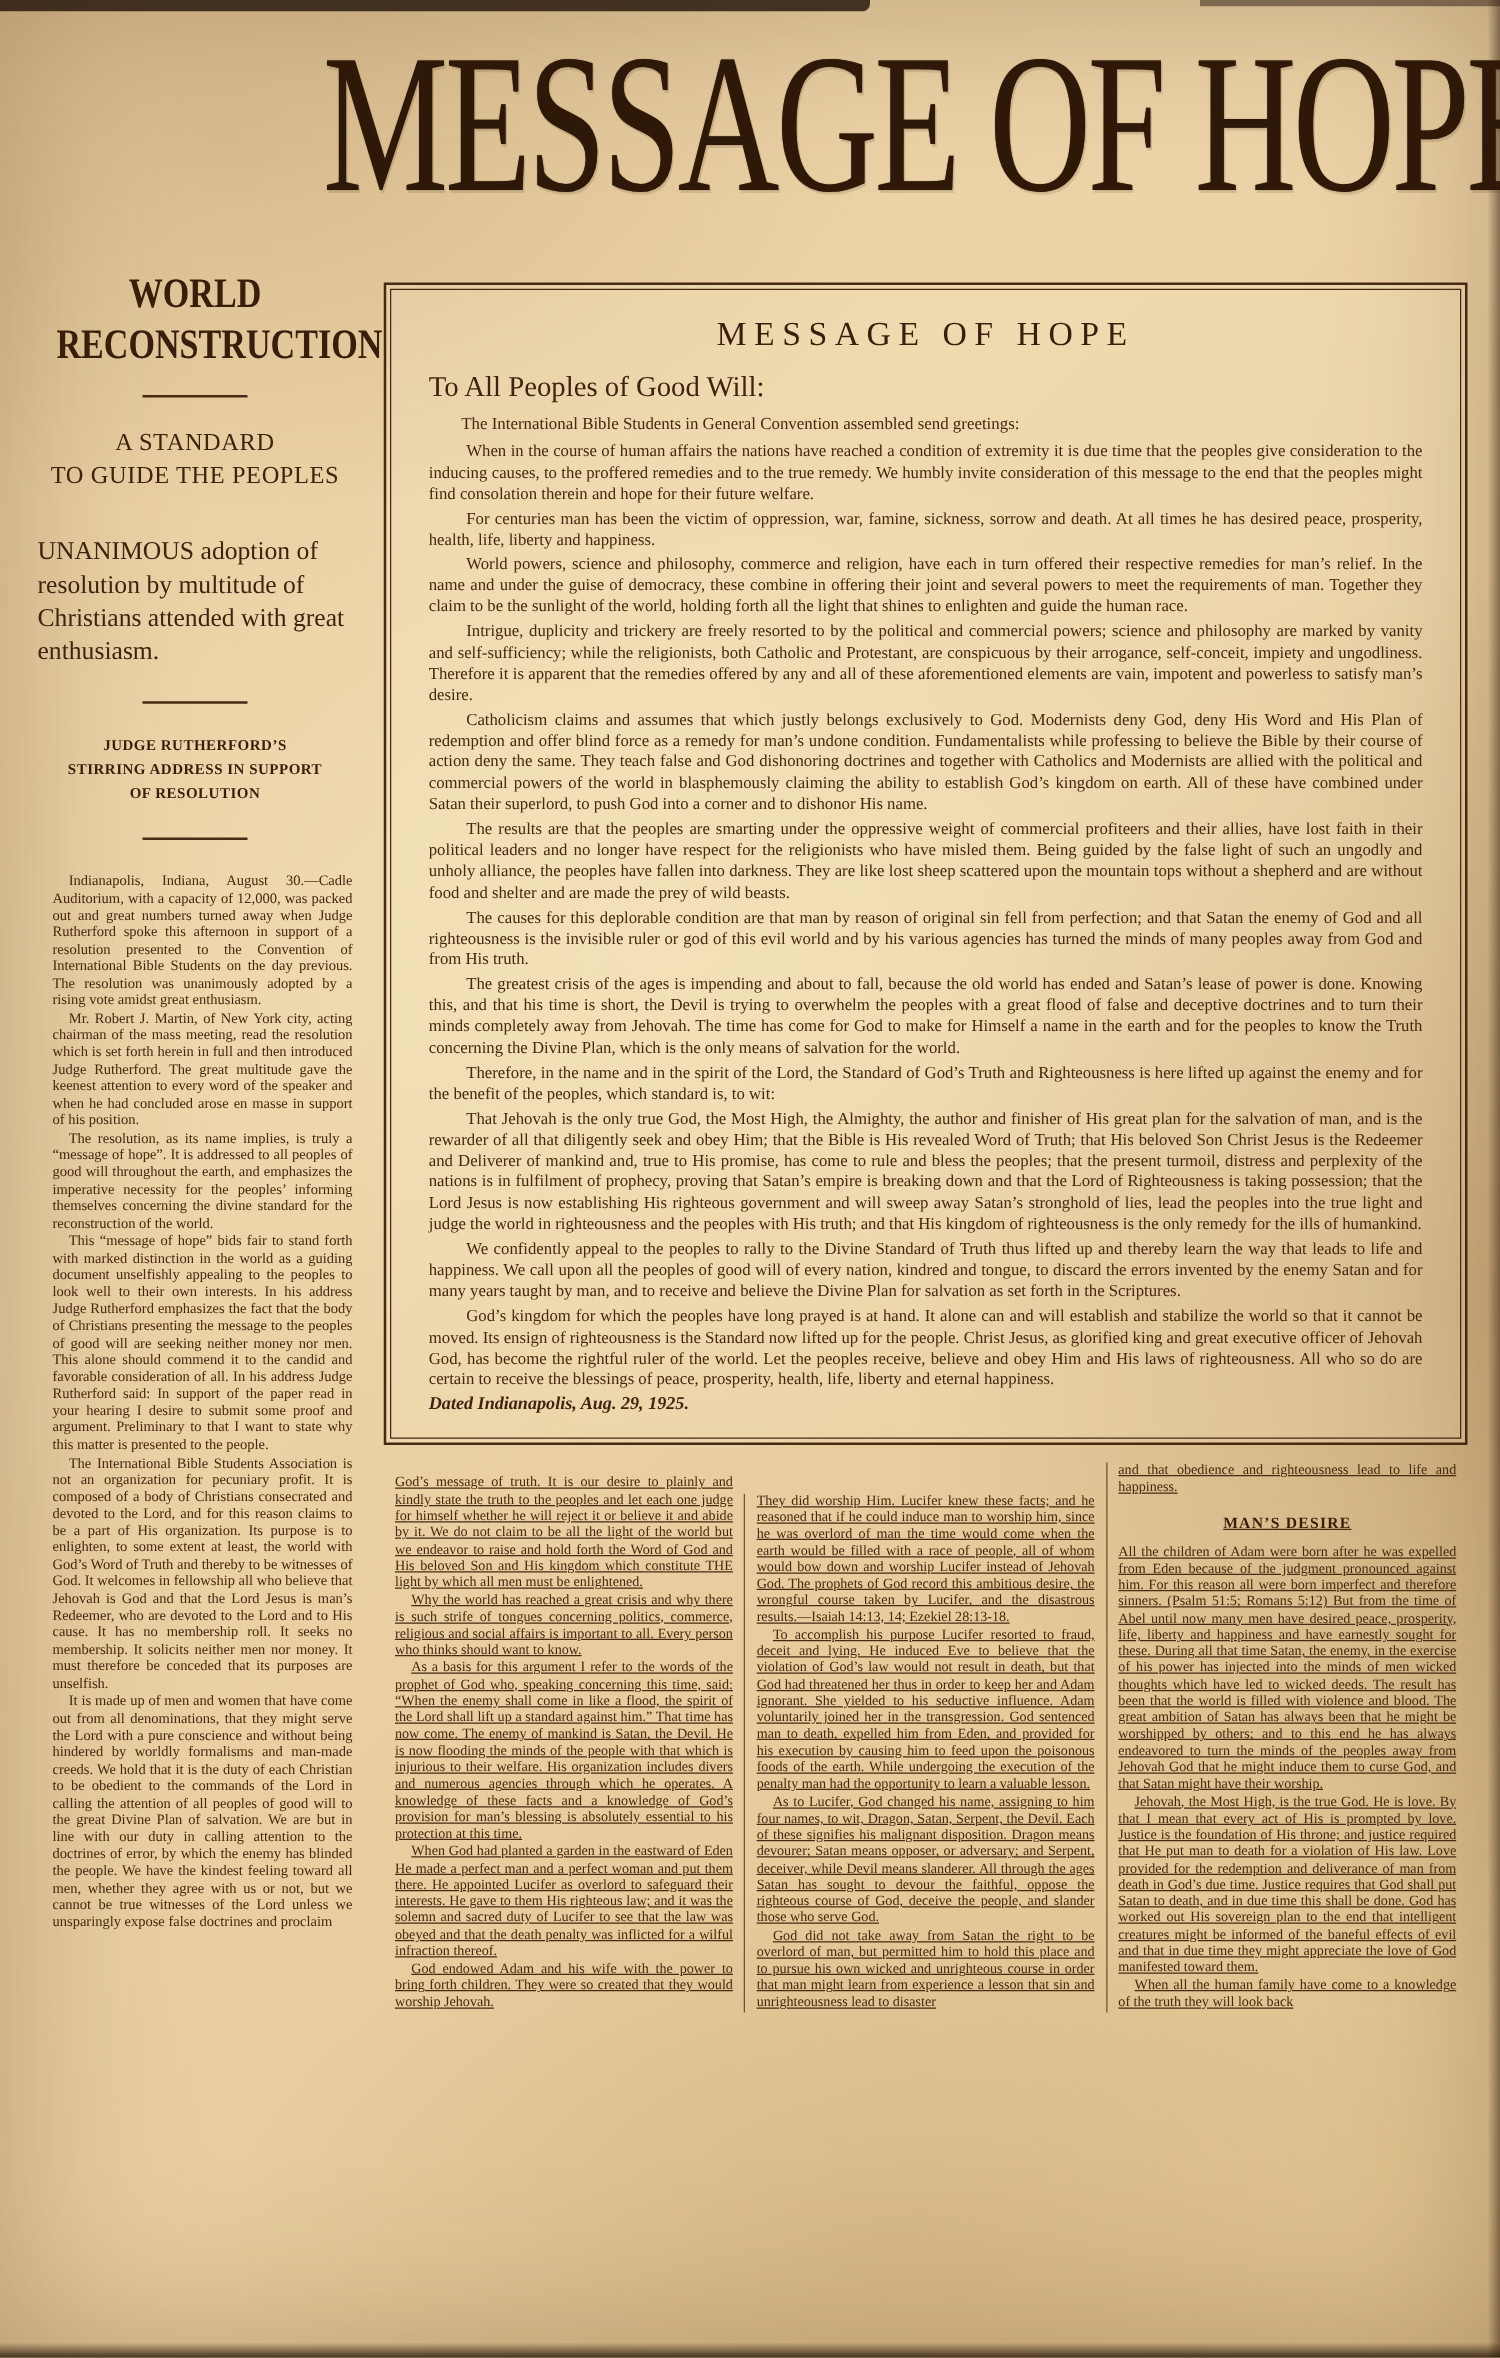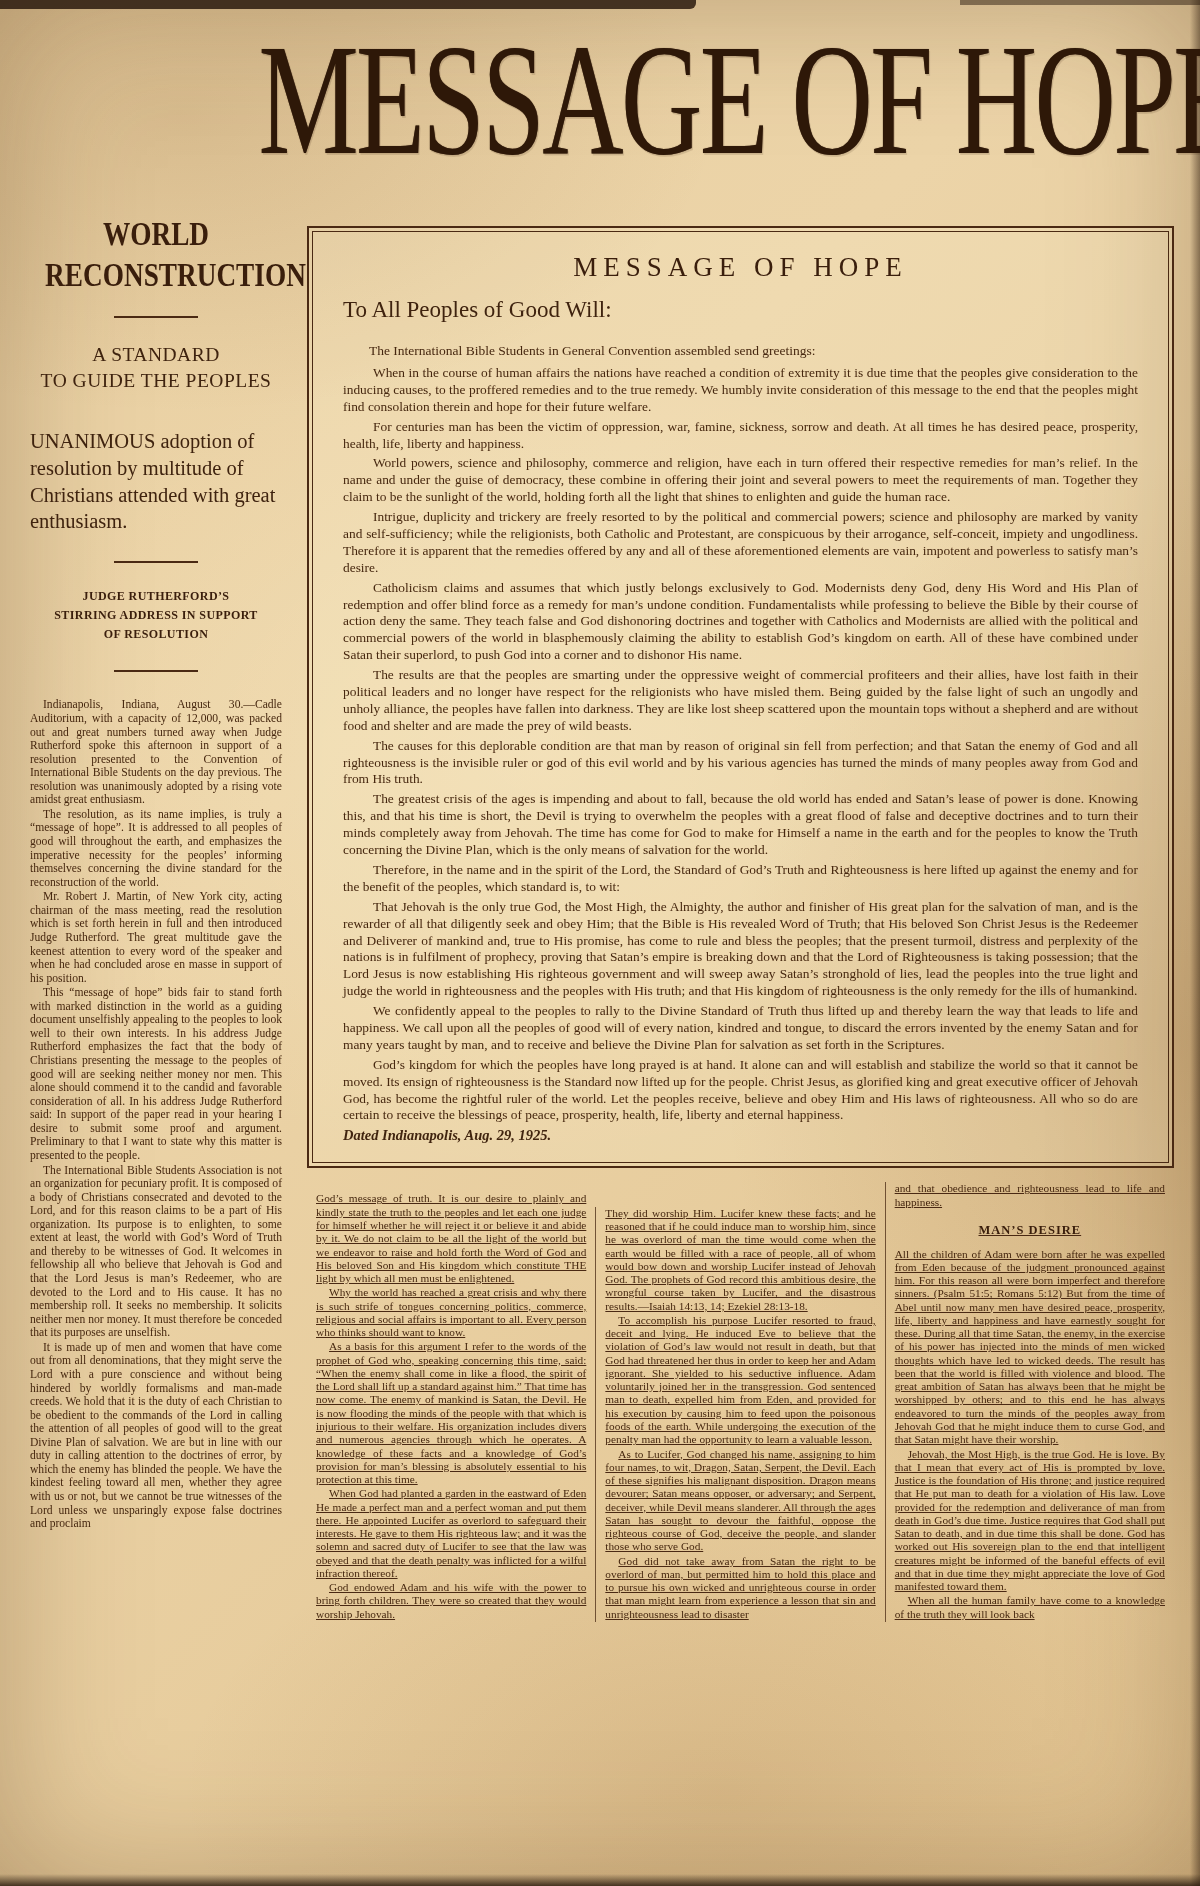--- a/index.html
+++ b/index.html
@@ -42,30 +42,30 @@
   .kicker{white-space:nowrap;text-align:center;font-weight:700;color:#3a1e0c;
     font-size:31px;line-height:1.22;margin:14px 0 0;transform:scale(.88,1.08);transform-origin:50% 0;}
   .rule{width:84px;height:0;border-top:2px solid #4a2913;margin:26px auto 24px;}
   .subhead{text-align:center;font-size:19.5px;line-height:1.35;color:#3f230f;letter-spacing:.5px;margin:0;}
   .deck{font-size:20.5px;line-height:1.3;color:#3f230f;margin:34px 0 0;text-align:left;}
   .byline-head{text-align:center;font-weight:700;font-size:12px;line-height:1.6;letter-spacing:.4px;color:#3a1e0c;margin:0;}
   .np{font-size:11.6px;line-height:1.17;text-align:justify;color:#46270f;}
   .np p{margin:0;text-indent:13px;}
   .np p.noindent{text-indent:0;}
   .col-left .np{margin-top:26px;}
-  .col-left .np p{margin-bottom:1px;}
+  .col-left .np p{margin-bottom:1px;margin-left:12px;}
 
   
   .proc-box{
     border:2px solid #4a2913;outline:1px solid #4a2913;outline-offset:-6px;
     margin:26px 0 14px;padding:16px 34px 18px;
     background:rgba(255,246,216,.16);
   }
   .proc-title{text-align:center;font-size:27px;letter-spacing:6px;color:#3a1e0c;margin:8px 0 14px;font-weight:400;}
-  .proc-salutation{font-size:23px;color:#3f230f;margin:6px 0 20px;font-weight:400;}
+  .proc-salutation{font-size:23px;color:#3f230f;margin:6px 0 8px;font-weight:400;}
   .proc-greeting{font-size:13.5px;margin:0 0 6px;text-indent:26px;color:#46270f;}
   .proc-body{font-size:13.4px;line-height:1.26;text-align:justify;color:#46270f;}
   .proc-body p{margin:0 0 3px;text-indent:30px;}
   .proc-dateline{font-style:italic;font-weight:700;font-size:14.5px;margin:0 0 4px;color:#40240f;}
 
   
   .bottom-cols{display:flex;align-items:flex-end;margin-top:4px;text-decoration:underline;}
   .bcol{flex:1 1 0;min-width:0;padding:0 9px;}
   .bcol + .bcol{border-left:1px solid rgba(74,41,19,.75);}
   .bcol .np{font-size:11.3px;line-height:1.175;}
@@ -99,22 +99,22 @@
       <p class="deck">UNANIMOUS adoption of resolution by multitude of Christians attended with great enthusiasm.</p>
       <div class="rule"></div>
       <p class="byline-head">
         <span>JUDGE RUTHERFORD’S</span><br>
         <span>STIRRING ADDRESS IN SUPPORT</span><br>
         <span>OF RESOLUTION</span>
       </p>
       <div class="rule"></div>
       <div class="np">
         <p>Indianapolis, Indiana, August 30.—Cadle Auditorium, with a capacity of 12,000, was packed out and great numbers turned away when Judge Rutherford spoke this afternoon in support of a resolution presented to the Convention of International Bible Students on the day previous. The resolution was unanimously adopted by a rising vote amidst great enthusiasm.</p>
+        <p>Mr. Robert J. Martin, of New York city, acting chairman of the mass meeting, read the resolution which is set forth herein in full and then introduced Judge Rutherford. The great multitude gave the keenest attention to every word of the speaker and when he had concluded arose en masse in support of his position.</p>
         <p>The resolution, as its name implies, is truly a “message of hope”. It is addressed to all peoples of good will throughout the earth, and emphasizes the imperative necessity for the peoples’ informing themselves concerning the divine standard for the reconstruction of the world.</p>
-        <p>Mr. Robert J. Martin, of New York city, acting chairman of the mass meeting, read the resolution which is set forth herein in full and then introduced Judge Rutherford. The great multitude gave the keenest attention to every word of the speaker and when he had concluded arose en masse in support of his position.</p>
         <p>This “message of hope” bids fair to stand forth with marked distinction in the world as a guiding document unselfishly appealing to the peoples to look well to their own interests. In his address Judge Rutherford emphasizes the fact that the body of Christians presenting the message to the peoples of good will are seeking neither money nor men. This alone should commend it to the candid and favorable consideration of all. In his address Judge Rutherford said: In support of the paper read in your hearing I desire to submit some proof and argument. Preliminary to that I want to state why this matter is presented to the people.</p>
         <p>The International Bible Students Association is not an organization for pecuniary profit. It is composed of a body of Christians consecrated and devoted to the Lord, and for this reason claims to be a part of His organization. Its purpose is to enlighten, to some extent at least, the world with God’s Word of Truth and thereby to be witnesses of God. It welcomes in fellowship all who believe that Jehovah is God and that the Lord Jesus is man’s Redeemer, who are devoted to the Lord and to His cause. It has no membership roll. It seeks no membership. It solicits neither men nor money. It must therefore be conceded that its purposes are unselfish.</p>
         <p>It is made up of men and women that have come out from all denominations, that they might serve the Lord with a pure conscience and without being hindered by worldly formalisms and man-made creeds. We hold that it is the duty of each Christian to be obedient to the commands of the Lord in calling the attention of all peoples of good will to the great Divine Plan of salvation. We are but in line with our duty in calling attention to the doctrines of error, by which the enemy has blinded the people. We have the kindest feeling toward all men, whether they agree with us or not, but we cannot be true witnesses of the Lord unless we unsparingly expose false doctrines and proclaim</p>
       </div>
     </div>
 
     <div class="right-area">
 
       <div class="proc-box">
         <h1 class="proc-title">MESSAGE OF HOPE</h1>

